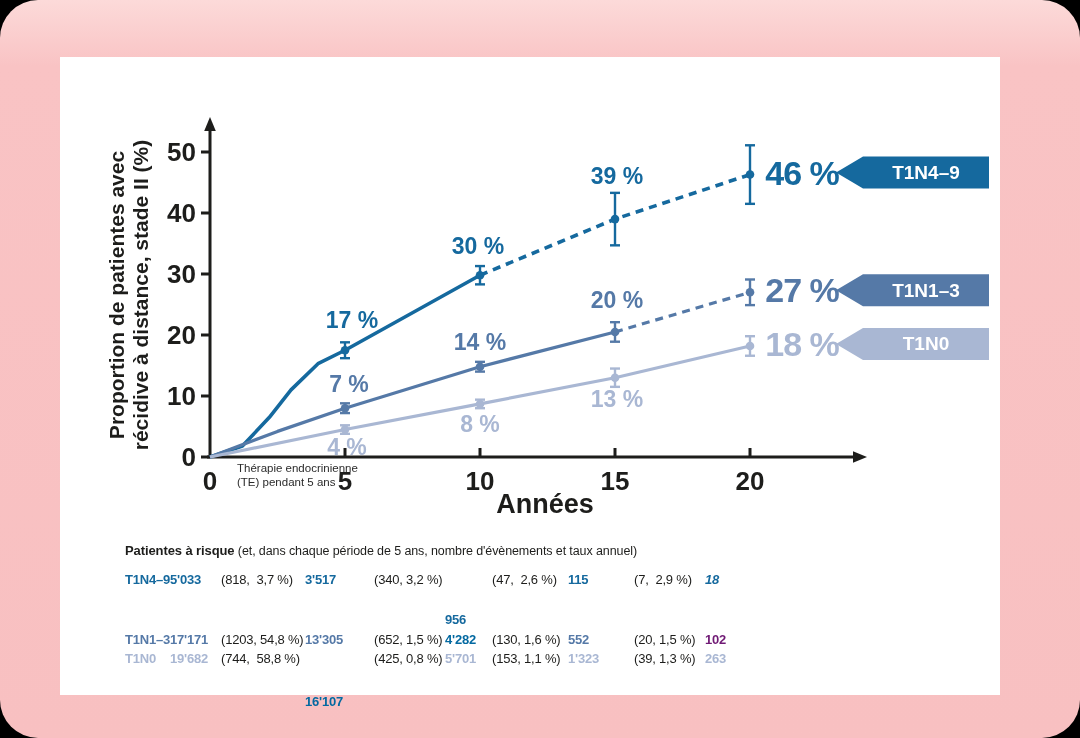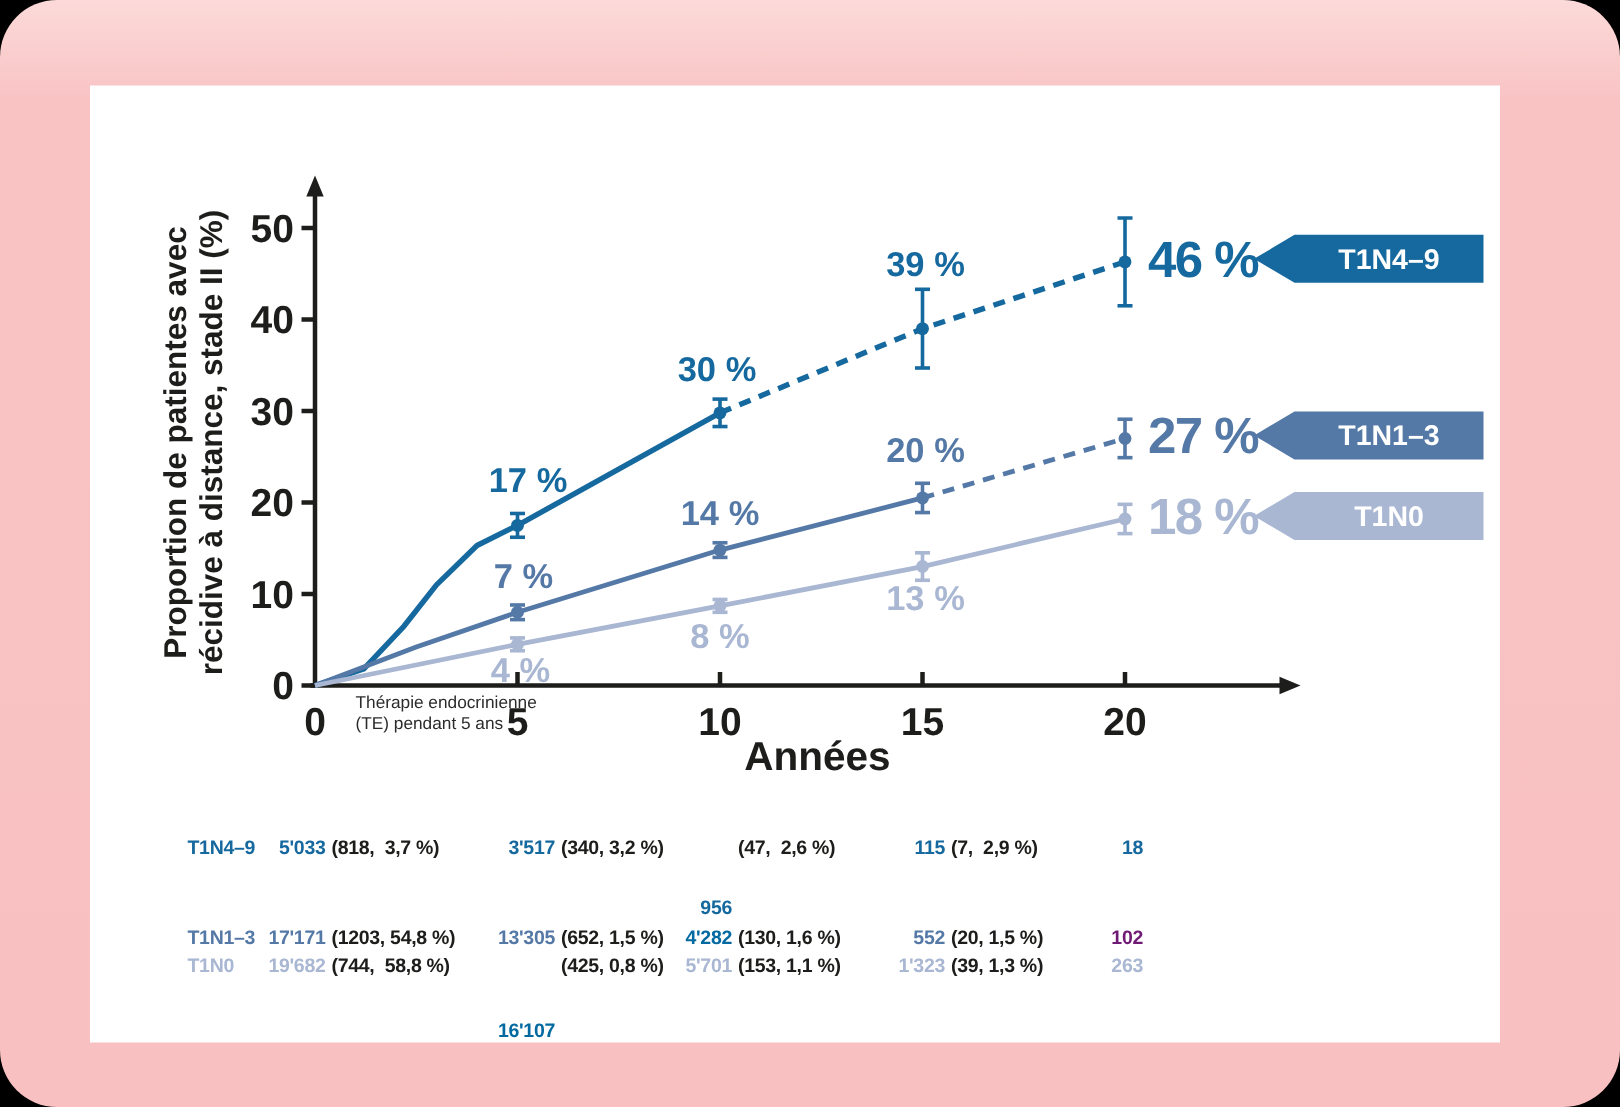--- a/index.html
+++ b/index.html
@@ -22,22 +22,22 @@
   }
   .risk-title{font-size:12.5px;letter-spacing:-0.1px;white-space:nowrap;}
   .risk-title b{font-weight:700;font-size:13px;}
   .risk-rows{margin-top:12px;}
   .risk-row{
     display:grid;
     grid-template-columns:45px 47px 88px 65px 75px 43px 80px 62px 75px 57px;
     line-height:19.5px;font-size:13px;letter-spacing:-0.2px;white-space:nowrap;
   }
   .risk-row .lbl{font-weight:700;text-align:left;}
-  .risk-row .num{text-align:right;font-weight:700;}
-  .risk-row .paren{white-space:pre;padding-left:4px;color:#1d1d1b;font-weight:700;}
+  .risk-row .num{font-weight:700;}
+  .risk-row .paren{white-space:pre;padding-left:4px;color:#1d1d1b;font-weight:400;}
   .footnote{
     position:absolute;left:65px;top:589px;width:856px;
     display:flex;justify-content:space-between;
     font-size:11px;color:#1d1d1b;white-space:nowrap;
   }
   .fig-credit b{font-weight:700;}
 </style>
 </head>
 <body>
 
@@ -175,32 +175,33 @@
             <line x1="685" y1="298.74" x2="695" y2="298.74" stroke="#a9b7d3" stroke-width="2.4"></line>
           </g>
           <circle cx="690" cy="288.98" r="4.3" fill="#a9b7d3"></circle>
           <text x="742" y="298.98" text-anchor="middle" font-size="34" font-weight="700" letter-spacing="-1" fill="#a9b7d3">18 %</text>
           <path d="M776,286.98 L803,270.98 L929,270.98 L929,302.98 L803,302.98 Z" fill="#a9b7d3"></path>
           <text x="866" y="293.48" text-anchor="middle" font-size="19" font-weight="700" fill="#ffffff">T1N0</text>
         </g>
       </svg>
 
     <div class="risk-table">
+      <div class="risk-title"><b>Patientes à risque</b><span> (et, dans chaque période de 5 ans, nombre d'évènements et taux annuel)</span></div>
       <div class="risk-rows" id="risk-rows">
           <div class="risk-row">
             <span class="lbl" style="color: rgb(21, 105, 158);">T1N4–9</span>
             <span class="num" style="color: rgb(21, 105, 158);">5'033</span>
             <span class="paren">(818,  3,7 %)</span>
             <span class="num" style="color: rgb(21, 105, 158);">3'517</span>
             <span class="paren">(340, 3,2 %)</span>
             <span class="num" style="color: rgb(21, 105, 158); margin-top: 40px;">956</span>
             <span class="paren">(47,  2,6 %)</span>
             <span class="num" style="color: rgb(21, 105, 158);">115</span>
             <span class="paren">(7,  2,9 %)</span>
-            <span class="num" style="color: rgb(21, 105, 158);">18</span>
+            <span class="num" style="color: rgb(21, 105, 158); font-style: italic;">18</span>
           </div>
           <div class="risk-row">
             <span class="lbl" style="color: rgb(85, 121, 167);">T1N1–3</span>
             <span class="num" style="color: rgb(85, 121, 167);">17'171</span>
             <span class="paren">(1203, 54,8 %)</span>
             <span class="num" style="color: rgb(85, 121, 167);">13'305</span>
             <span class="paren">(652, 1,5 %)</span>
             <span class="num" style="color: #0369a1;">4'282</span>
             <span class="paren">(130, 1,6 %)</span>
             <span class="num" style="color: rgb(85, 121, 167);">552</span>

